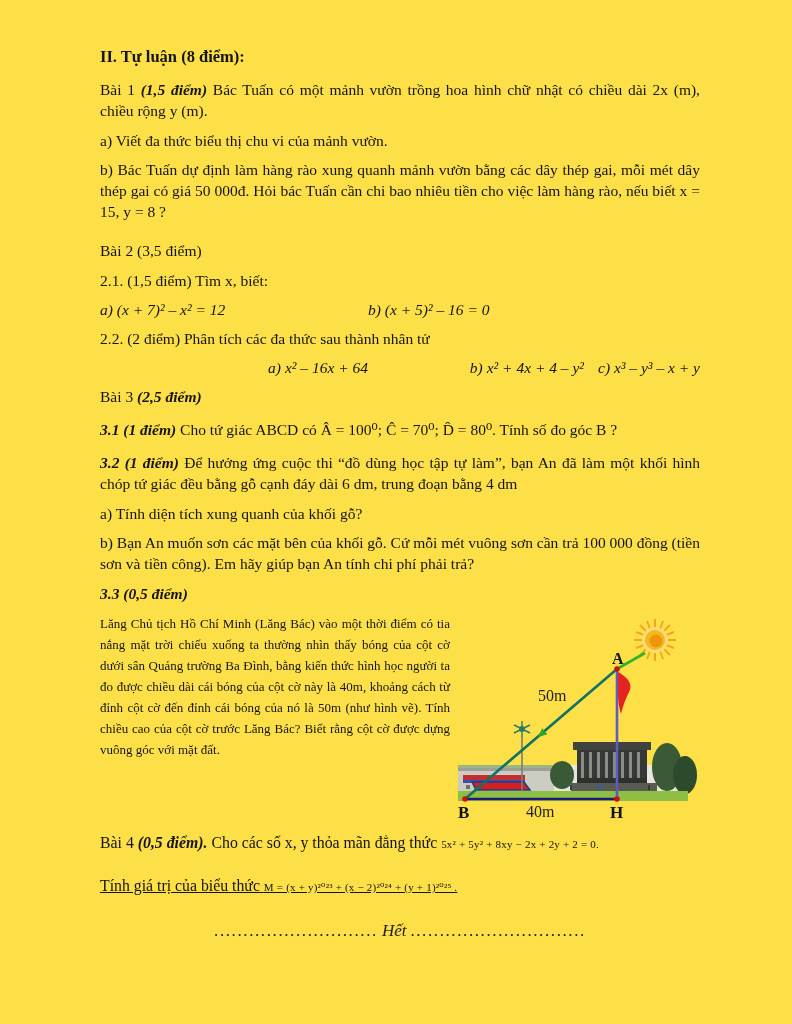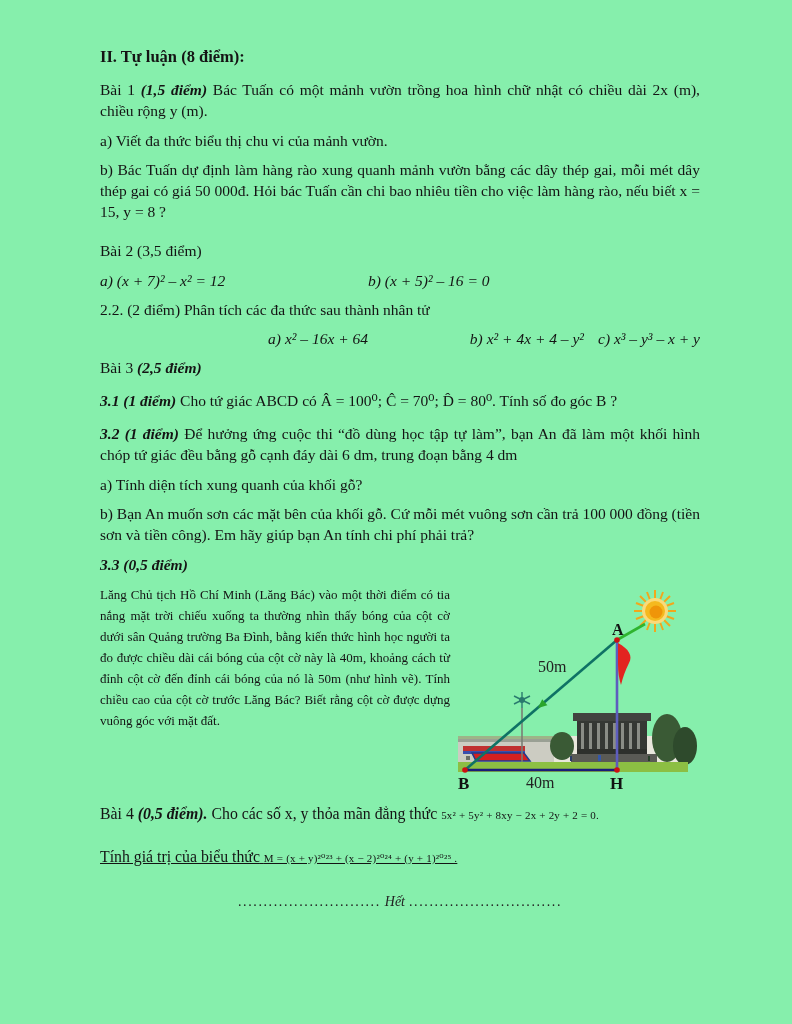--- a/index.html
+++ b/index.html
@@ -1,19 +1,19 @@
 <!DOCTYPE html>
 <html><head>
 <meta charset="utf-8">
 <style>
   html,body{margin:0;padding:0;background:#ffffff;}
   .page{
     position:relative;
     width:792px;height:1024px;
-    background:#86efac;
+    background:#fde047;
     box-sizing:border-box;
     padding:46px 92px 0 100px;
     font-family:"Liberation Serif","DejaVu Serif",serif;
     font-size:15.5px;line-height:21px;color:#141414;
     overflow:hidden;
   }
   p{margin:0 0 9px;text-align:justify;}
   .nojust{text-align:left;}
   .lb{font-weight:normal;}
   .lbi{font-weight:bold;font-style:italic;}
@@ -29,37 +29,38 @@
   .s31line{margin:2px 0 12px;text-align:left;}
   
   .sec33{position:relative;min-height:212px;margin-bottom:7px;}
   .sec33 .para{width:350px;font-size:13px;line-height:21px;}
   .figure{position:absolute;top:2px;right:-6px;width:254px;height:210px;}
   
   .b4l1{margin:0 0 20px;font-size:15.8px;text-align:left;}
   .b4l2{margin:0 0 22px;font-size:15.8px;text-align:left;text-decoration:underline;}
   .matheq{font-size:11px;letter-spacing:.2px;}
   
-  .footer{text-align:center;font-size:14px;color:#222;}
+  .footer{text-align:center;font-size:17px;color:#222;}
   .dots{letter-spacing:1.6px;}
   .het{font-style:italic;padding:0 4px;}
   svg text{font-family:"Liberation Serif","DejaVu Serif",serif;}
 </style>
 </head>
 <body>
 
 <div class="page">
 
   <div class="h-main">II. Tự luận (8 điểm):</div>
 
   <p><span class="lb">Bài 1</span> <span class="lbi">(1,5 điểm)</span> <span>Bác Tuấn có một mảnh vườn trồng hoa hình chữ nhật có chiều dài 2x (m), chiều rộng y (m).</span></p>
   <p class="nojust mb8">a) Viết đa thức biểu thị chu vi của mảnh vườn.</p>
   <p class="mb10">b) Bác Tuấn dự định làm hàng rào xung quanh mảnh vườn bằng các dây thép gai, mỗi mét dây thép gai có giá 50 000đ. Hỏi bác Tuấn cần chi bao nhiêu tiền cho việc làm hàng rào, nếu biết x = 15, y = 8 ?</p>
 
   <div class="h-bai"><span class="lb">Bài 2</span> <span class="lb">(3,5 điểm)</span></div>
+  <p class="nojust mb8"><span class="lb">2.1. (1,5 điểm)</span> <span>Tìm x, biết:</span></p>
   <div class="eqrow">
     <span class="eq mathline">a) (x + 7)² – x² = 12</span>
     <span class="eq mathline">b) (x + 5)² – 16 = 0</span>
   </div>
   <p class="nojust mb8"><span class="lb">2.2. (2 điểm)</span> <span>Phân tích các đa thức sau thành nhân tử</span></p>
   <div class="eqrow3 mb10">
     <span class="eq mathline">a) x² – 16x + 64</span>
     <span class="eq mathline">b) x² + 4x + 4 – y²</span>
     <span class="eq mathline">c) x³ – y³ – x + y</span>
   </div>

